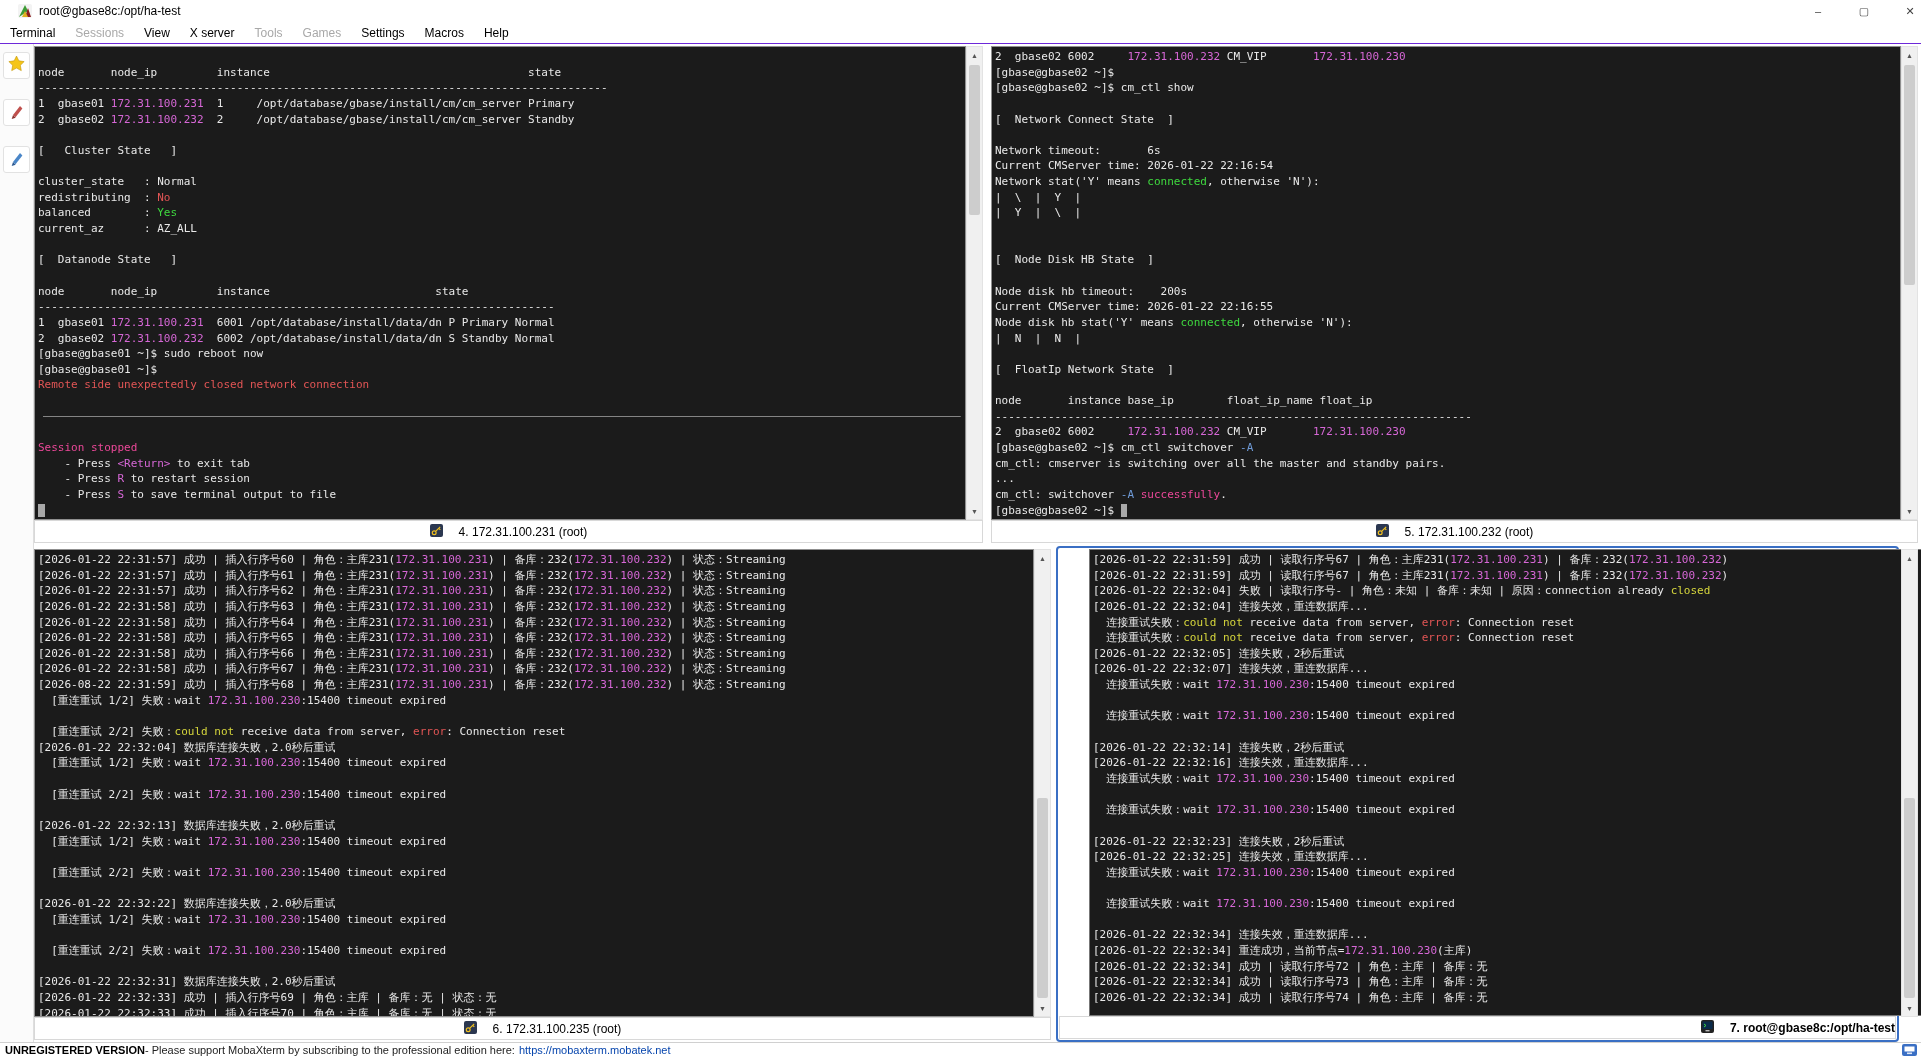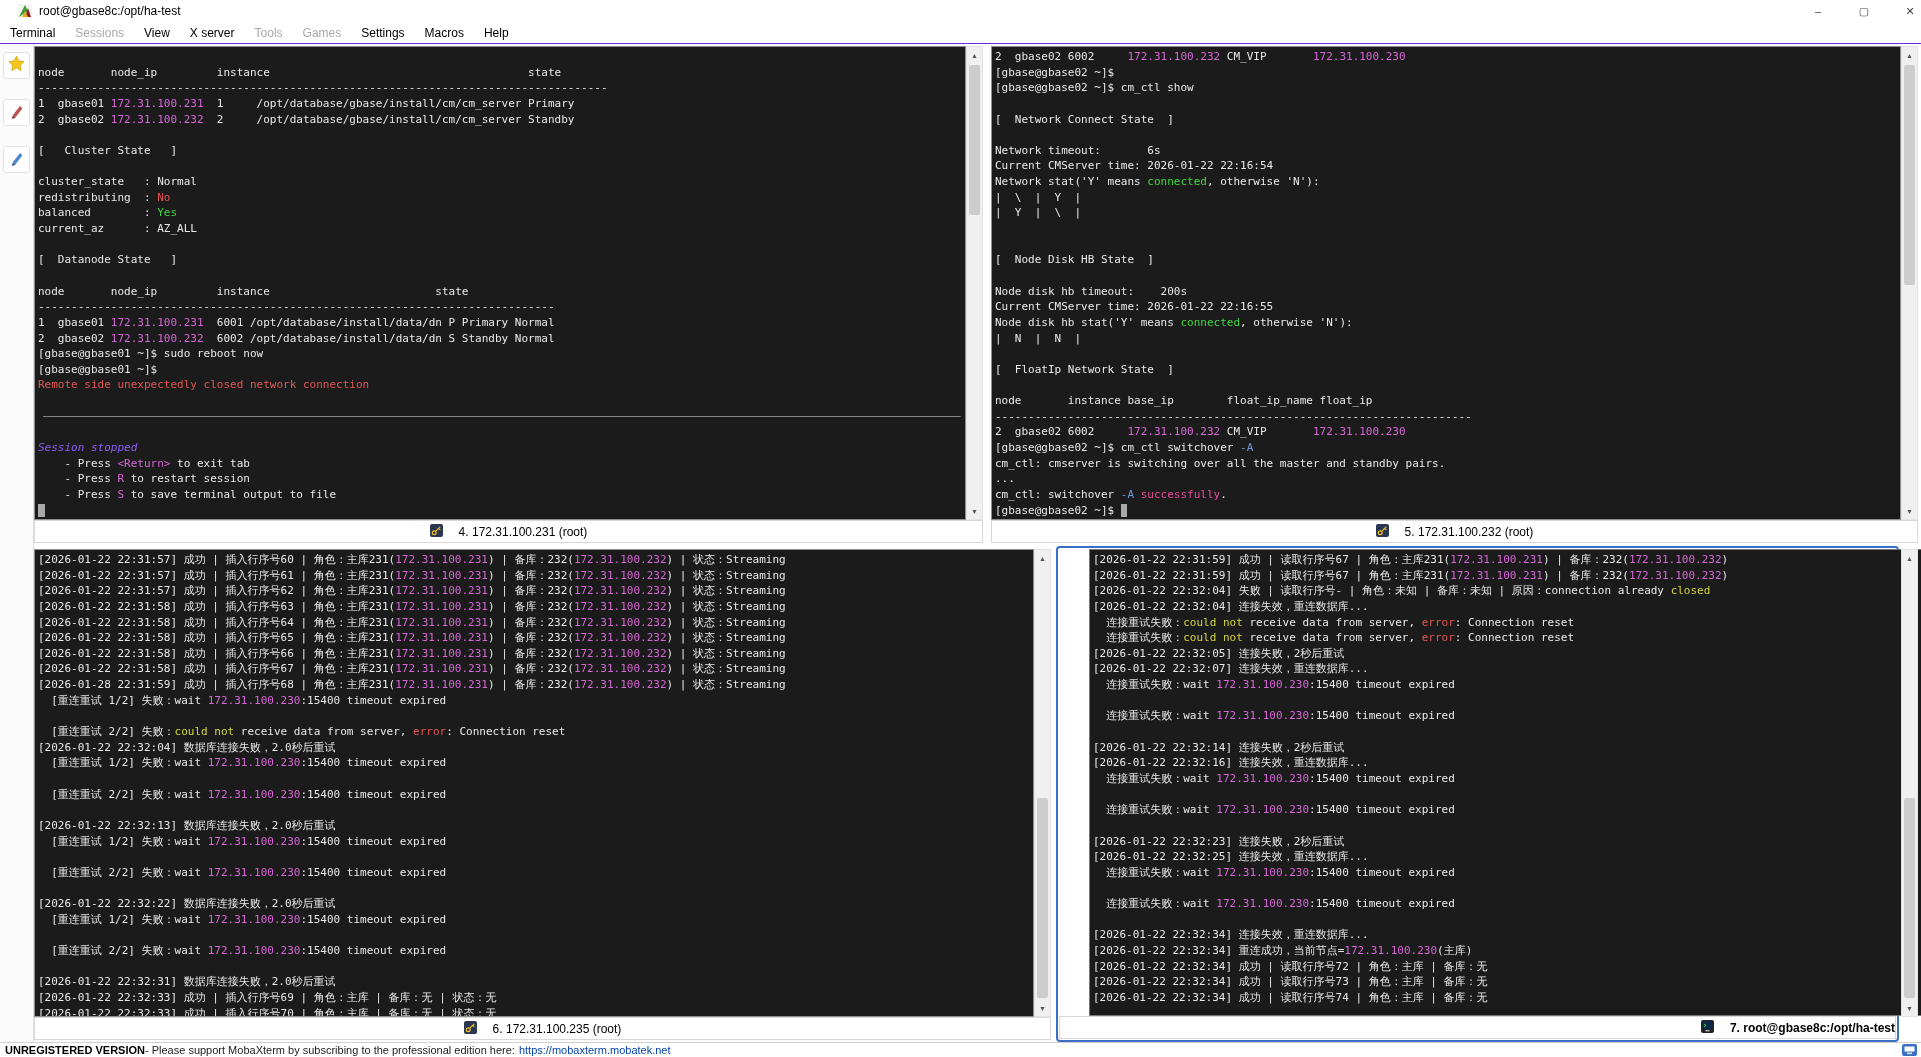--- a/index.html
+++ b/index.html
@@ -119,21 +119,21 @@
     <div class="tl"><span>node       node_ip         instance                         state</span></div>
     <div class="tl"><span>------------------------------------------------------------------------------</span></div>
     <div class="tl"><span>1  gbase01 </span><span style="color: rgb(214, 103, 214);">172.31.100.231</span><span>  6001 /opt/database/install/data/dn P Primary Normal</span></div>
     <div class="tl"><span>2  gbase02 </span><span style="color: rgb(214, 103, 214);">172.31.100.232</span><span>  6002 /opt/database/install/data/dn S Standby Normal</span></div>
     <div class="tl"><span>[gbase@gbase01 ~]$ sudo reboot now</span></div>
     <div class="tl"><span>[gbase@gbase01 ~]$</span></div>
     <div class="tl"><span style="color: rgb(226, 85, 85);">Remote side unexpectedly closed network connection</span></div>
     <div class="tl">&nbsp;</div>
     <div class="tl sep"></div>
     <div class="tl">&nbsp;</div>
-    <div class="tl"><span style="color: #8b5cf6; font-style: italic;">Session stopped</span></div>
+    <div class="tl"><span style="color: #ec4899;">Session stopped</span></div>
     <div class="tl"><span>    - Press </span><span style="color: rgb(214, 103, 214);">&lt;Return&gt;</span><span> to exit tab</span></div>
     <div class="tl"><span>    - Press </span><span style="color: rgb(214, 103, 214);">R</span><span> to restart session</span></div>
     <div class="tl"><span>    - Press </span><span style="color: rgb(214, 103, 214);">S</span><span> to save terminal output to file</span></div>
     <div class="tl"><span class="cur"> </span></div>
   </div>
 <div class="sbar" style="left:966px;top:46px;height:474px;">
   <div class="sb-arrow sb-up">▲</div>
   <div class="sb-thumb" style="top:18px;height:150px;"></div>
   <div class="sb-arrow sb-down">▼</div>
 </div>
@@ -198,21 +198,21 @@
 
 <div class="term" style="left: 34px; top: 549px; width: 1000px; height: 468px; background: rgb(27, 27, 27); color: rgb(233, 233, 233);">
     <div class="tl"><span>[2026-01-22 22:31:57] 成功 | 插入行序号60 | 角色：主库231(</span><span style="color: rgb(214, 103, 214);">172.31.100.231</span><span>) | 备库：232(</span><span style="color: rgb(214, 103, 214);">172.31.100.232</span><span>) | 状态：Streaming</span></div>
     <div class="tl"><span>[2026-01-22 22:31:57] 成功 | 插入行序号61 | 角色：主库231(</span><span style="color: rgb(214, 103, 214);">172.31.100.231</span><span>) | 备库：232(</span><span style="color: rgb(214, 103, 214);">172.31.100.232</span><span>) | 状态：Streaming</span></div>
     <div class="tl"><span>[2026-01-22 22:31:57] 成功 | 插入行序号62 | 角色：主库231(</span><span style="color: rgb(214, 103, 214);">172.31.100.231</span><span>) | 备库：232(</span><span style="color: rgb(214, 103, 214);">172.31.100.232</span><span>) | 状态：Streaming</span></div>
     <div class="tl"><span>[2026-01-22 22:31:58] 成功 | 插入行序号63 | 角色：主库231(</span><span style="color: rgb(214, 103, 214);">172.31.100.231</span><span>) | 备库：232(</span><span style="color: rgb(214, 103, 214);">172.31.100.232</span><span>) | 状态：Streaming</span></div>
     <div class="tl"><span>[2026-01-22 22:31:58] 成功 | 插入行序号64 | 角色：主库231(</span><span style="color: rgb(214, 103, 214);">172.31.100.231</span><span>) | 备库：232(</span><span style="color: rgb(214, 103, 214);">172.31.100.232</span><span>) | 状态：Streaming</span></div>
     <div class="tl"><span>[2026-01-22 22:31:58] 成功 | 插入行序号65 | 角色：主库231(</span><span style="color: rgb(214, 103, 214);">172.31.100.231</span><span>) | 备库：232(</span><span style="color: rgb(214, 103, 214);">172.31.100.232</span><span>) | 状态：Streaming</span></div>
     <div class="tl"><span>[2026-01-22 22:31:58] 成功 | 插入行序号66 | 角色：主库231(</span><span style="color: rgb(214, 103, 214);">172.31.100.231</span><span>) | 备库：232(</span><span style="color: rgb(214, 103, 214);">172.31.100.232</span><span>) | 状态：Streaming</span></div>
     <div class="tl"><span>[2026-01-22 22:31:58] 成功 | 插入行序号67 | 角色：主库231(</span><span style="color: rgb(214, 103, 214);">172.31.100.231</span><span>) | 备库：232(</span><span style="color: rgb(214, 103, 214);">172.31.100.232</span><span>) | 状态：Streaming</span></div>
-    <div class="tl"><span>[2026-01-28 22:31:59] 成功 | 插入行序号68 | 角色：主库231(</span><span style="color: rgb(214, 103, 214);">172.31.100.231</span><span>) | 备库：232(</span><span style="color: rgb(214, 103, 214);">172.31.100.232</span><span>) | 状态：Streaming</span></div>
+    <div class="tl"><span>[2026-08-22 22:31:59] 成功 | 插入行序号68 | 角色：主库231(</span><span style="color: rgb(214, 103, 214);">172.31.100.231</span><span>) | 备库：232(</span><span style="color: rgb(214, 103, 214);">172.31.100.232</span><span>) | 状态：Streaming</span></div>
     <div class="tl"><span>  [重连重试 1/2] 失败：wait </span><span style="color: rgb(214, 103, 214);">172.31.100.230</span><span>:15400 timeout expired</span></div>
     <div class="tl">&nbsp;</div>
     <div class="tl"><span>  [重连重试 2/2] 失败：</span><span style="color: rgb(214, 214, 60);">could not</span><span> receive data from server, </span><span style="color: rgb(226, 85, 85);">error</span><span>: Connection reset</span></div>
     <div class="tl"><span>[2026-01-22 22:32:04] 数据库连接失败，2.0秒后重试</span></div>
     <div class="tl"><span>  [重连重试 1/2] 失败：wait </span><span style="color: rgb(214, 103, 214);">172.31.100.230</span><span>:15400 timeout expired</span></div>
     <div class="tl">&nbsp;</div>
     <div class="tl"><span>  [重连重试 2/2] 失败：wait </span><span style="color: rgb(214, 103, 214);">172.31.100.230</span><span>:15400 timeout expired</span></div>
     <div class="tl">&nbsp;</div>
     <div class="tl"><span>[2026-01-22 22:32:13] 数据库连接失败，2.0秒后重试</span></div>
     <div class="tl"><span>  [重连重试 1/2] 失败：wait </span><span style="color: rgb(214, 103, 214);">172.31.100.230</span><span>:15400 timeout expired</span></div>

